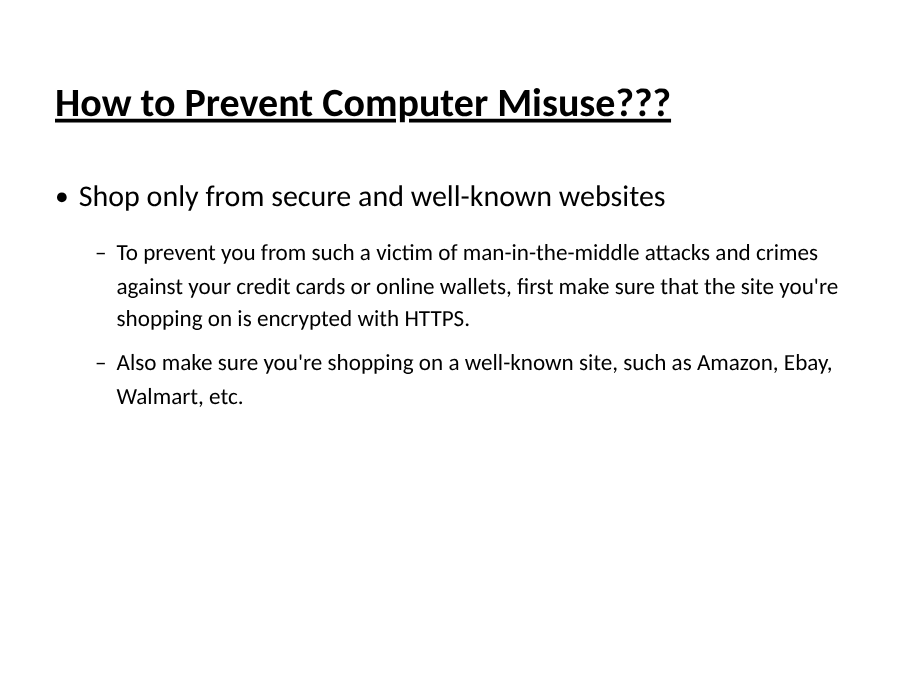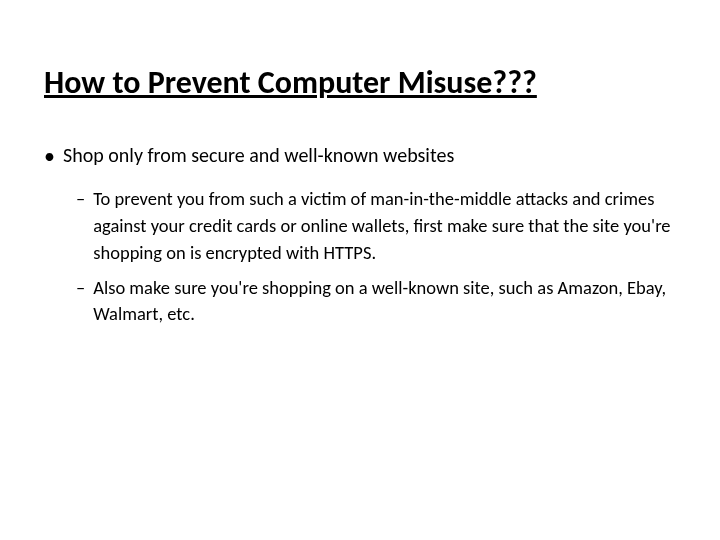--- a/index.html
+++ b/index.html
@@ -61,21 +61,21 @@
       font-weight: normal;
     }
 
     .bullet-dot {
       font-size: 22px;
       flex-shrink: 0;
       margin-top: 0px;
     }
 
     .bullet-text {
-      font-size: 20px;
+      font-size: 24px;
       line-height: 1.35;
     }
 
     .sub-bullets {
       margin-left: 32px;
       display: flex;
       flex-direction: column;
       gap: 8px;
       margin-top: 8px;
     }

